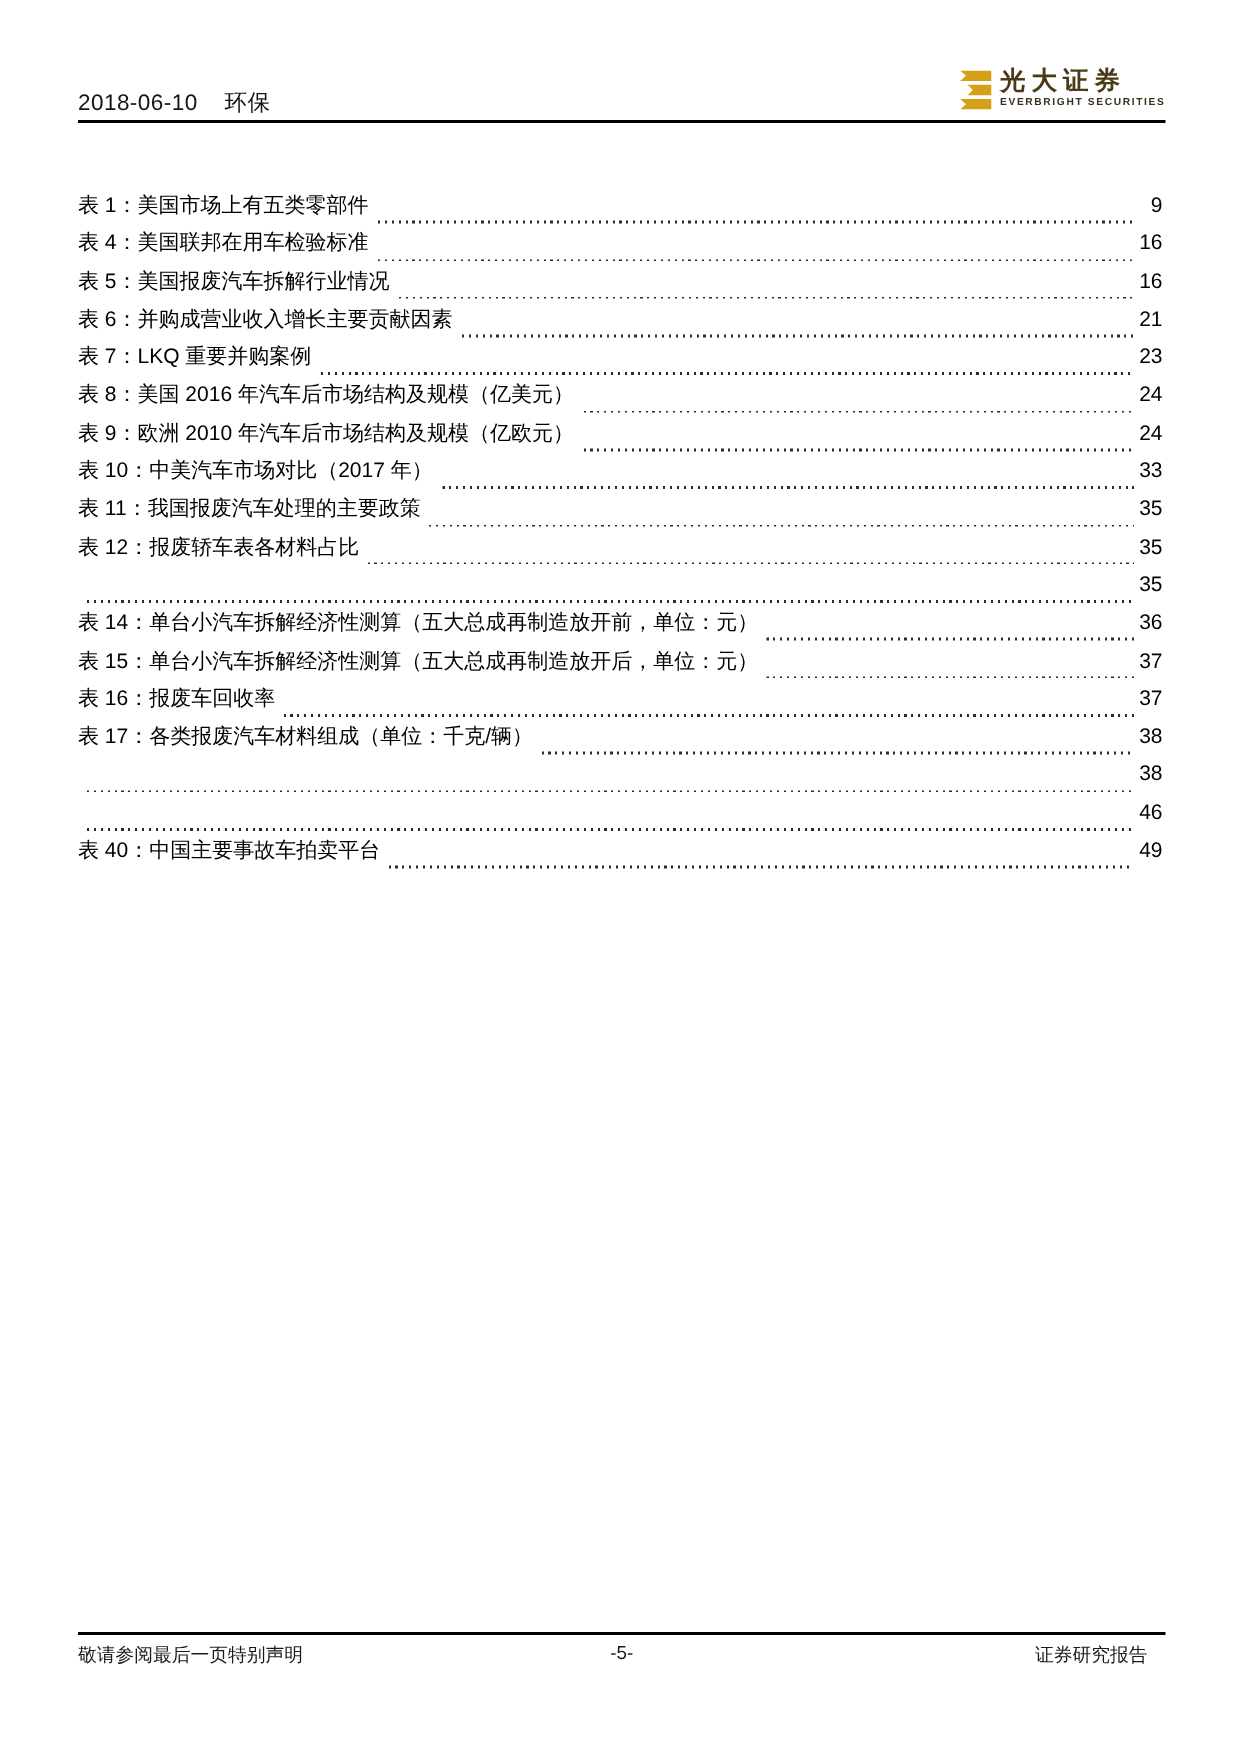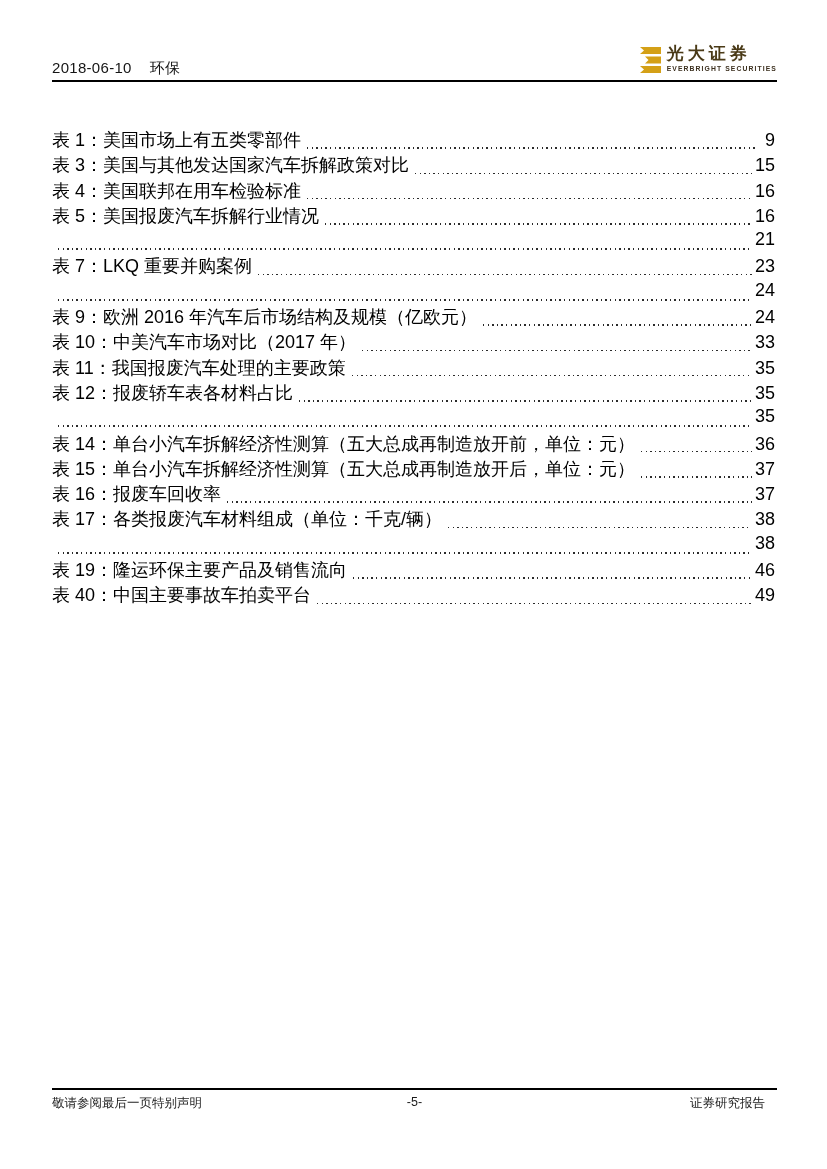--- a/index.html
+++ b/index.html
@@ -40,21 +40,21 @@
     position: absolute; left: 52px; right: 50px; top: 80px;
     height: 2px; background: #000000;
   }
 
   
   .toc {
     position: absolute; left: 52px; right: 52px; top: 128px;
   }
   .toc-row {
     display: flex; align-items: baseline;
-    height: 25.3px; font-size: 18px; color: #000000;
+    height: 25.3px; font-size: 14px; color: #000000;
   }
   .toc-label { white-space: nowrap; }
   .toc-dots {
     flex: 1 1 auto; align-self: flex-end;
     height: 1.6px; margin: 0 3px 4.5px 6px;
     background-image: repeating-linear-gradient(90deg,
       #2b2b2b 0, #2b2b2b 1.4px, transparent 1.4px, transparent 4.6px);
   }
   .toc-page { white-space: nowrap; min-width: 14px; text-align: right; }
 
@@ -97,49 +97,46 @@
 
   <div class="header-rule"></div>
 
   <div class="toc" id="toc-rows">
       <div class="toc-row">
         <span class="toc-label">表 1：美国市场上有五类零部件</span>
         <span class="toc-dots"></span>
         <span class="toc-page">9</span>
       </div>
       <div class="toc-row">
-        <span class="toc-label">表 3：美国与其他发达国家汽车拆解政策对比</span>
-        <span class="toc-dots"></span>
-        <span class="toc-page">15</span>
-      </div>
-      <div class="toc-row">
         <span class="toc-label">表 4：美国联邦在用车检验标准</span>
         <span class="toc-dots"></span>
         <span class="toc-page">16</span>
       </div>
       <div class="toc-row">
         <span class="toc-label">表 5：美国报废汽车拆解行业情况</span>
         <span class="toc-dots"></span>
         <span class="toc-page">16</span>
       </div>
       <div class="toc-row">
+        <span class="toc-label">表 6：并购成营业收入增长主要贡献因素</span>
         <span class="toc-dots"></span>
         <span class="toc-page">21</span>
       </div>
       <div class="toc-row">
         <span class="toc-label">表 7：LKQ 重要并购案例</span>
         <span class="toc-dots"></span>
         <span class="toc-page">23</span>
       </div>
       <div class="toc-row">
+        <span class="toc-label">表 8：美国 2016 年汽车后市场结构及规模（亿美元）</span>
         <span class="toc-dots"></span>
         <span class="toc-page">24</span>
       </div>
       <div class="toc-row">
-        <span class="toc-label">表 9：欧洲 2016 年汽车后市场结构及规模（亿欧元）</span>
+        <span class="toc-label">表 9：欧洲 2010 年汽车后市场结构及规模（亿欧元）</span>
         <span class="toc-dots"></span>
         <span class="toc-page">24</span>
       </div>
       <div class="toc-row">
         <span class="toc-label">表 10：中美汽车市场对比（2017 年）</span>
         <span class="toc-dots"></span>
         <span class="toc-page">33</span>
       </div>
       <div class="toc-row">
         <span class="toc-label">表 11：我国报废汽车处理的主要政策</span>
@@ -173,21 +170,20 @@
       <div class="toc-row">
         <span class="toc-label">表 17：各类报废汽车材料组成（单位：千克/辆）</span>
         <span class="toc-dots"></span>
         <span class="toc-page">38</span>
       </div>
       <div class="toc-row">
         <span class="toc-dots"></span>
         <span class="toc-page">38</span>
       </div>
       <div class="toc-row">
-        <span class="toc-label">表 19：隆运环保主要产品及销售流向</span>
         <span class="toc-dots"></span>
         <span class="toc-page">46</span>
       </div>
       <div class="toc-row">
         <span class="toc-label">表 40：中国主要事故车拍卖平台</span>
         <span class="toc-dots"></span>
         <span class="toc-page">49</span>
       </div>
     </div>
 

